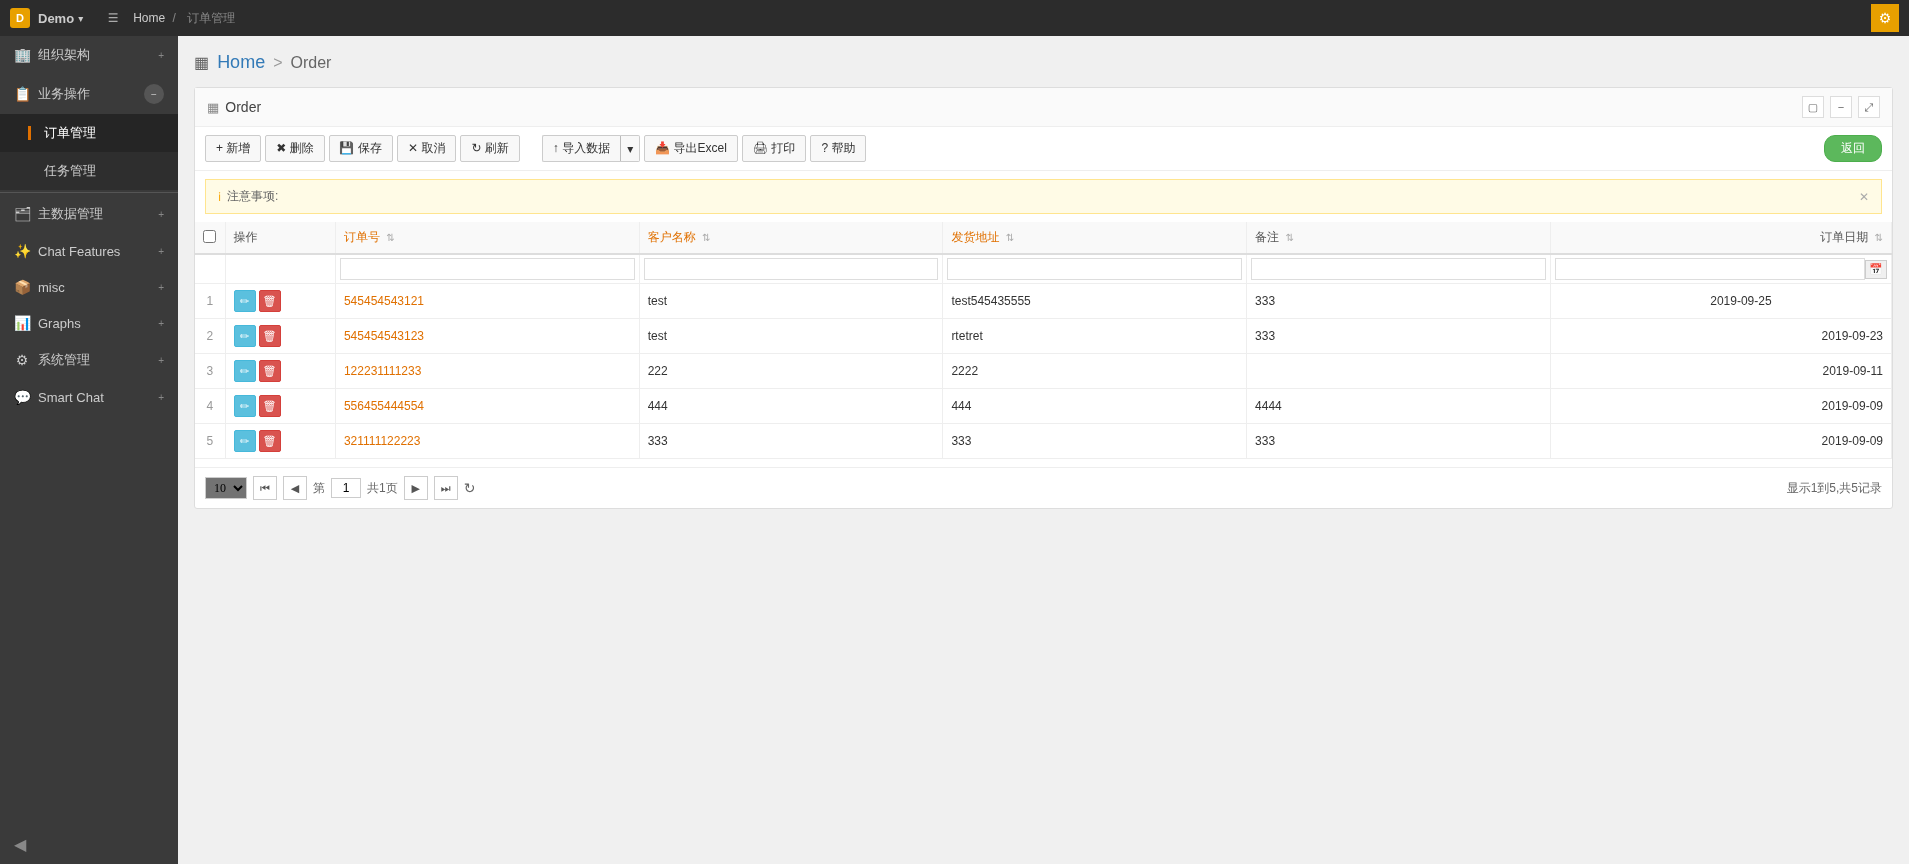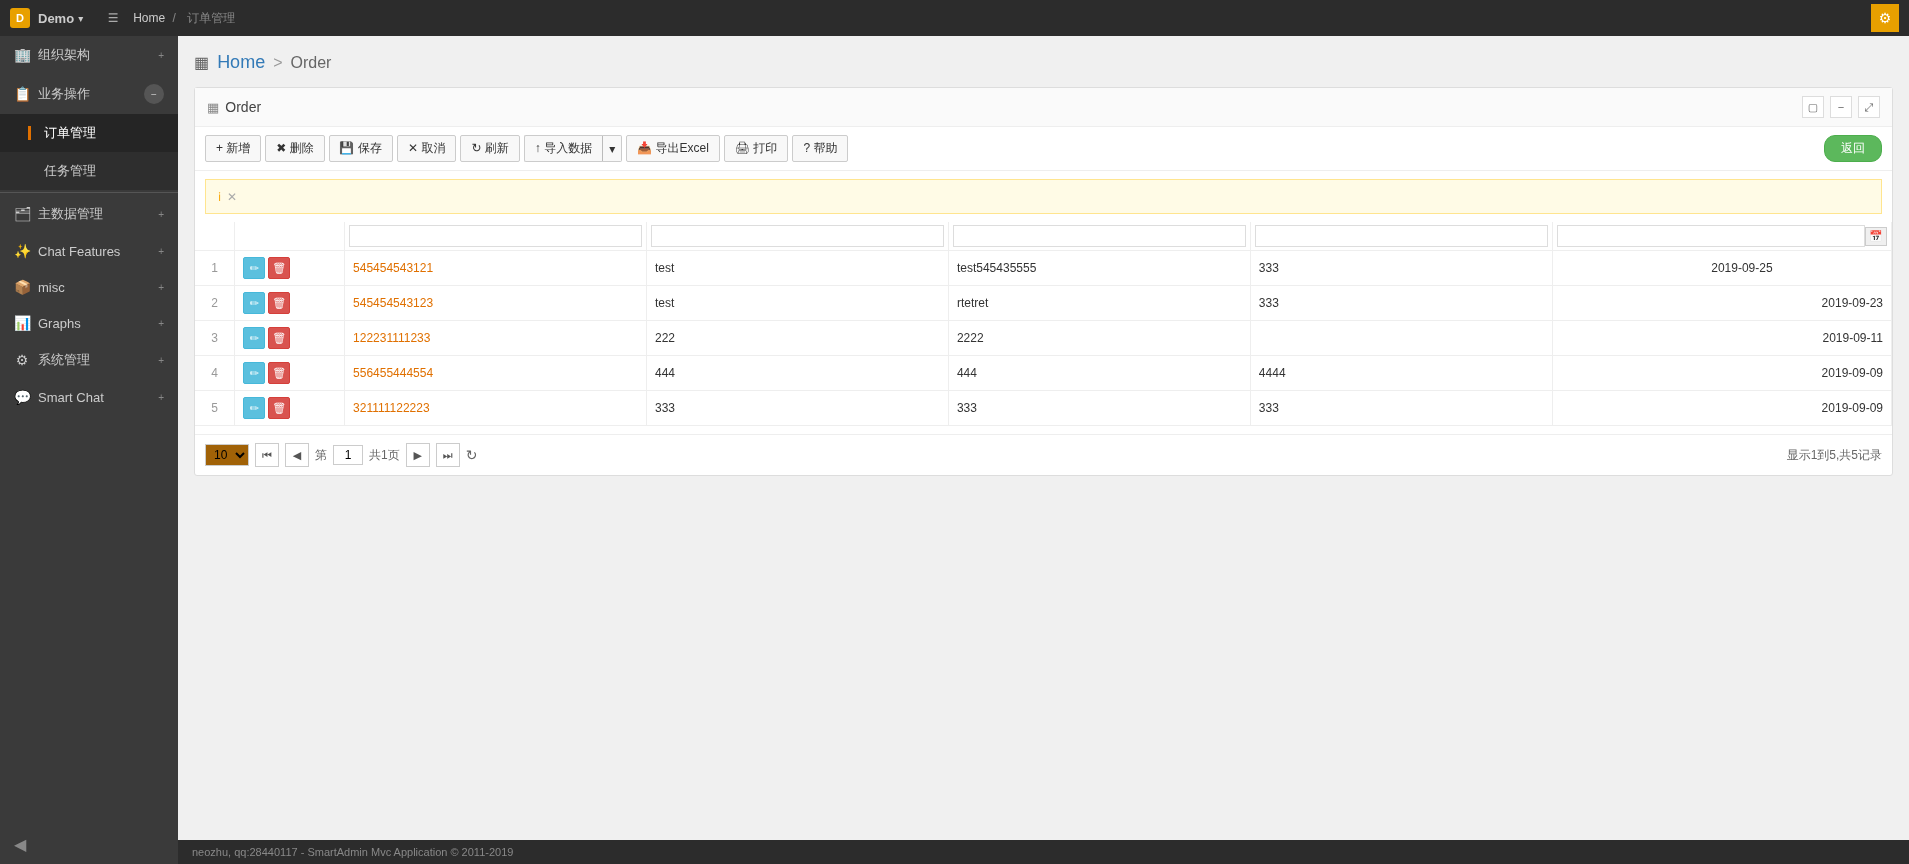--- a/index.html
+++ b/index.html
@@ -213,21 +213,22 @@
       display: flex;
       align-items: center;
       padding: 8px 10px;
       border-top: 1px solid #eee;
       font-size: 12px;
       color: #666;
       gap: 6px;
     }
     .page-size-select {
       border: 1px solid #ccc; padding: 2px 4px; font-size: 12px; cursor: pointer;
-      background: #a16207;
+      background: #737373;
+      font-family: Liberation Serif, serif;
     }
     .page-btn {
       width: 24px; height: 24px; border: 1px solid #ccc; background: #fff;
       display: flex; align-items: center; justify-content: center;
       cursor: pointer; font-size: 11px; color: #555;
     }
     .page-input {
       width: 30px; border: 1px solid #ccc; text-align: center;
       padding: 2px; font-size: 12px;
     }
@@ -359,38 +360,60 @@
           </div>
         </div>
 
         <div class="toolbar">
           <button class="btn">+ 新增</button>
           <button class="btn">✖ 删除</button>
           <button class="btn">💾 保存</button>
           <button class="btn">✕ 取消</button>
           <button class="btn">↻ 刷新</button>
           <div style="display:inline-flex;">
-            <button class="btn" style="border-right:none; border-radius:2px 0 0 2px;">↑ 导入数据</button>
+            <button class="btn" style="border-right:none; border-radius:2px 0 0 2px;margin-left:18px;">↑ 导入数据</button>
             <button class="btn btn-dropdown" style="border-radius:0 2px 2px 0;">▾</button>
           </div>
           <button class="btn">📥 导出Excel</button>
           <button class="btn">🖨 打印</button>
           <button class="btn">? 帮助</button>
           <div class="toolbar-spacer"></div>
           <button class="btn btn-success" style="padding:4px 16px;">返回</button>
         </div>
 
         <div class="notice-bar">
           <span class="notice-icon">ℹ</span>
+          <span class="notice-text">注意事项:</span>
           <span class="close-icon">✕</span>
         </div>
 
         <div class="table-container">
           <table>
             <thead>
+              <tr>
+                <th style="width:30px; text-align:center;">
+                  <input type="checkbox" style="">
+                </th>
+                <th>操作</th>
+                <th class="sortable col-orange">
+                  订单号 <span class="sort-icon">⇅</span>
+                </th>
+                <th class="sortable col-orange">
+                  客户名称 <span class="sort-icon">⇅</span>
+                </th>
+                <th class="sortable col-orange">
+                  发货地址 <span class="sort-icon">⇅</span>
+                </th>
+                <th class="sortable">
+                  备注 <span class="sort-icon">⇅</span>
+                </th>
+                <th class="sortable" style="text-align:right;">
+                  订单日期 <span class="sort-icon">⇅</span>
+                </th>
+              </tr>
               <tr class="filter-row">
                 <td></td>
                 <td></td>
                 <td><input type="text" style=""></td>
                 <td><input type="text" style=""></td>
                 <td><input type="text" style=""></td>
                 <td><input type="text" style=""></td>
                 <td><input type="text" style="width: calc(100% - 22px);"><button style="border:1px solid #ccc; background:#f0f0f0; padding:2px 3px; cursor:pointer; font-size:11px;">📅</button></td>
               </tr>
             </thead>
@@ -482,18 +505,15 @@
           <span>共1页</span>
           <div class="page-btn">▶</div>
           <div class="page-btn">⏭</div>
           <span class="refresh-btn">↻</span>
           <span class="total-info">显示1到5,共5记录</span>
         </div>
 
       </div>
     </div>
 
-    <div class="footer">
-      <span>neozhu, qq:28440117 - SmartAdmin Mvc Application © 2011-2019</span>
-    </div>
   </div>
 
 </div>
 
 </body></html>

